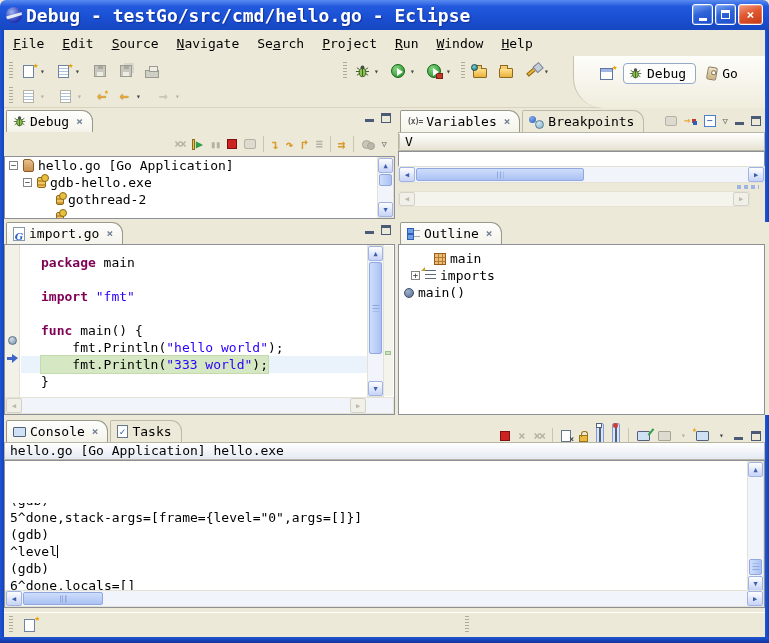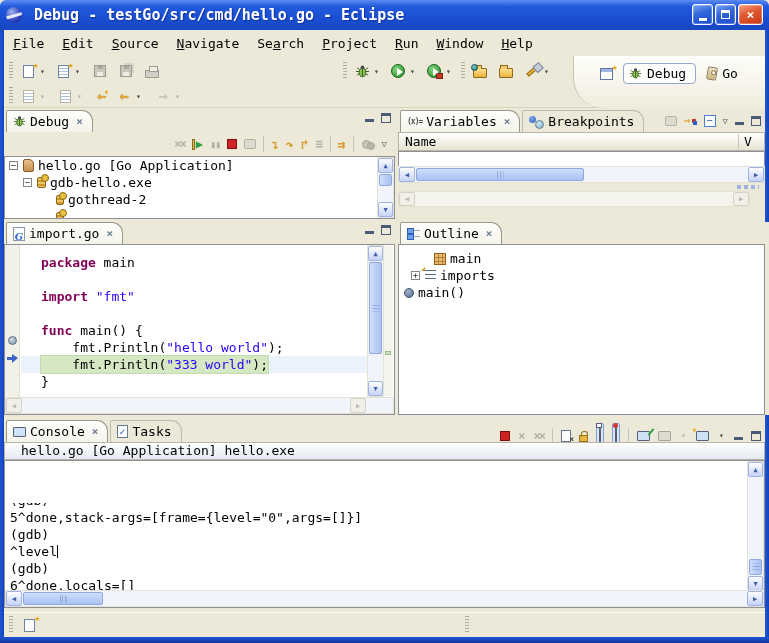--- a/index.html
+++ b/index.html
@@ -7,21 +7,21 @@
   .window{position:relative;width:769px;height:643px;background:#ECE9D8;overflow:hidden;}
 
   
   .titlebar{position:absolute;left:0;top:0;width:769px;height:30px;
     background:linear-gradient(180deg,#5A8BF0 0%,#2159DE 22%,#1A4FD2 60%,#1747C0 100%);
     display:flex;align-items:center;padding:0 6px;border-radius:6px 6px 0 0;}
   .ic-eclipse{width:16px;height:16px;border-radius:50%;flex:0 0 auto;
     background:radial-gradient(circle at 35% 32%,#9FB4F2,#2A3CB8 62%,#131E7E);position:relative;overflow:hidden;}
   .ic-eclipse::after{content:'';position:absolute;left:-2px;top:7px;width:22px;height:3px;
     background:rgba(255,255,255,.85);transform:rotate(-16deg);}
-  .title-text{color:#fff;font-weight:bold;font-size:15px;margin-left:12px;text-shadow:1px 1px 1px #12329A;white-space:nowrap;text-align:right;}
+  .title-text{color:#fff;font-weight:bold;font-size:18px;margin-left:4px;text-shadow:1px 1px 1px #12329A;white-space:nowrap;text-align:right;}
   .winbtns{position:absolute;right:6px;top:4px;display:flex;gap:2px;}
   .wbtn{width:21px;height:21px;border:1px solid #fff;border-radius:3px;color:#fff;
     display:flex;align-items:center;justify-content:center;font-size:11px;font-weight:bold;
     background:linear-gradient(160deg,#7AA4F2 0%,#2E63D8 45%,#1E4ECC 100%);box-shadow:inset 0 0 0 1px rgba(255,255,255,.25);}
   .wbtn.close{width:25px;background:linear-gradient(160deg,#F2A083 0%,#E0572F 45%,#C33A17 100%);font-size:13px;}
   .glyph-min{display:block;width:8px;height:3px;background:#fff;margin-top:10px;}
   .glyph-max{display:block;width:9px;height:9px;border:1px solid #fff;border-top:3px solid #fff;}
   .side-border{position:absolute;top:30px;bottom:0;width:4px;background:linear-gradient(90deg,#1E55D6,#1443B8);}
   .side-border.left{left:0;} .side-border.right{right:0;}
   .bottom-border{position:absolute;left:0;right:0;bottom:0;height:6px;background:linear-gradient(180deg,#1E55D6,#12349C);}
@@ -165,21 +165,21 @@
   .ic-mon .pin{position:absolute;right:-3px;top:-4px;width:2px;height:8px;background:#2F9E44;transform:rotate(40deg);}
   .ic-mon .st{position:absolute;left:-5px;top:-7px;color:#E8A000;font-size:8px;}
   .pressedbox{border:1px solid #7E9DD8;background:#D9E6F8;border-radius:2px;padding:2px;}
   .ic-lock{width:9px;height:7px;background:#E9B93F;border:1px solid #9A7416;position:relative;margin-top:5px;}
   .ic-lock::before{content:'';position:absolute;top:-5px;left:1px;width:5px;height:5px;border:1px solid #9A7416;border-bottom:none;border-radius:3px 3px 0 0;}
   .ic-page{width:10px;height:12px;background:#fff;border:1px solid #66788E;position:relative;}
   .ic-page .x{position:absolute;right:-4px;bottom:-3px;font-size:8px;font-weight:bold;color:#444;}
   .ic-tasks{width:11px;height:13px;background:#fff;border:1px solid #66788E;position:relative;}
   .ic-tasks .chk{position:absolute;left:1px;top:0;color:#2E5FBF;font-size:10px;font-weight:bold;}
   .console-status{position:absolute;left:0;right:0;top:24px;height:18px;background:linear-gradient(180deg,#FFFFFF,#E4E9F2);
-    border:1px solid #B8B5A5;font-size:13px;line-height:16px;padding-left:16px;}
+    border:1px solid #B8B5A5;font-size:13px;line-height:16px;padding-left:5px;}
   .console-text{position:absolute;left:1px;right:19px;top:42px;height:131px;overflow:hidden;background:#fff;}
   .console-lines{margin-top:-11px;padding-left:4px;}
   .console-line{height:17px;line-height:17px;font-size:13px;white-space:pre;color:#000;}
   .caret{display:inline-block;width:1px;height:13px;background:#000;vertical-align:-2px;}
 
   .red-square{width:10px;height:10px;background:#CC2222;border:1px solid #801010;}
   .gray-x{color:#B5B2A4;font-weight:bold;font-size:12px;letter-spacing:-2px;}
   .suspend-bars{color:#B5B2A4;font-size:10px;font-weight:bold;letter-spacing:-1px;}
   .resume-ic{display:flex;align-items:center;}
   .resume-ic .bar{width:3px;height:11px;background:#E8C040;border:1px solid #8E6A1F;margin-right:1px;}
@@ -435,21 +435,20 @@
           <span class="lg-a">→</span>
           <span class="lg-sq1"></span>
           <span class="lg-sq2"></span>
         </span>
       <span class="ic-collapse">−</span>
       <span class="chev">▽</span>
       <span class="mm-min"></span>
       <span class="mm-max"></span>
     </div>
     <div class="colheader" style="left:0;top:22px;width:367px;height:19px;">
-      <span style="padding-left:6px;flex:1;">Name</span>
       <span style="width:26px;border-left:1px solid #C9C5B2;padding-left:5px;overflow:hidden;">V</span>
     </div>
     <div class="view-body" style="left:0;top:41px;width:367px;height:15px;border-bottom:none;"></div>
     <div class="sb" style="left:0;top:56px;width:367px;height:17px;">
       <span class="sb-btn" style="left:0;top:0;bottom:0;width:16px;">◀</span>
       <span class="sb-thumb h" style="left:17px;top:1px;bottom:1px;width:168px;">
           <span class="sb-grip h"></span>
         </span>
       <span class="sb-btn" style="right:0;top:0;bottom:0;width:16px;">▶</span>
     </div>

